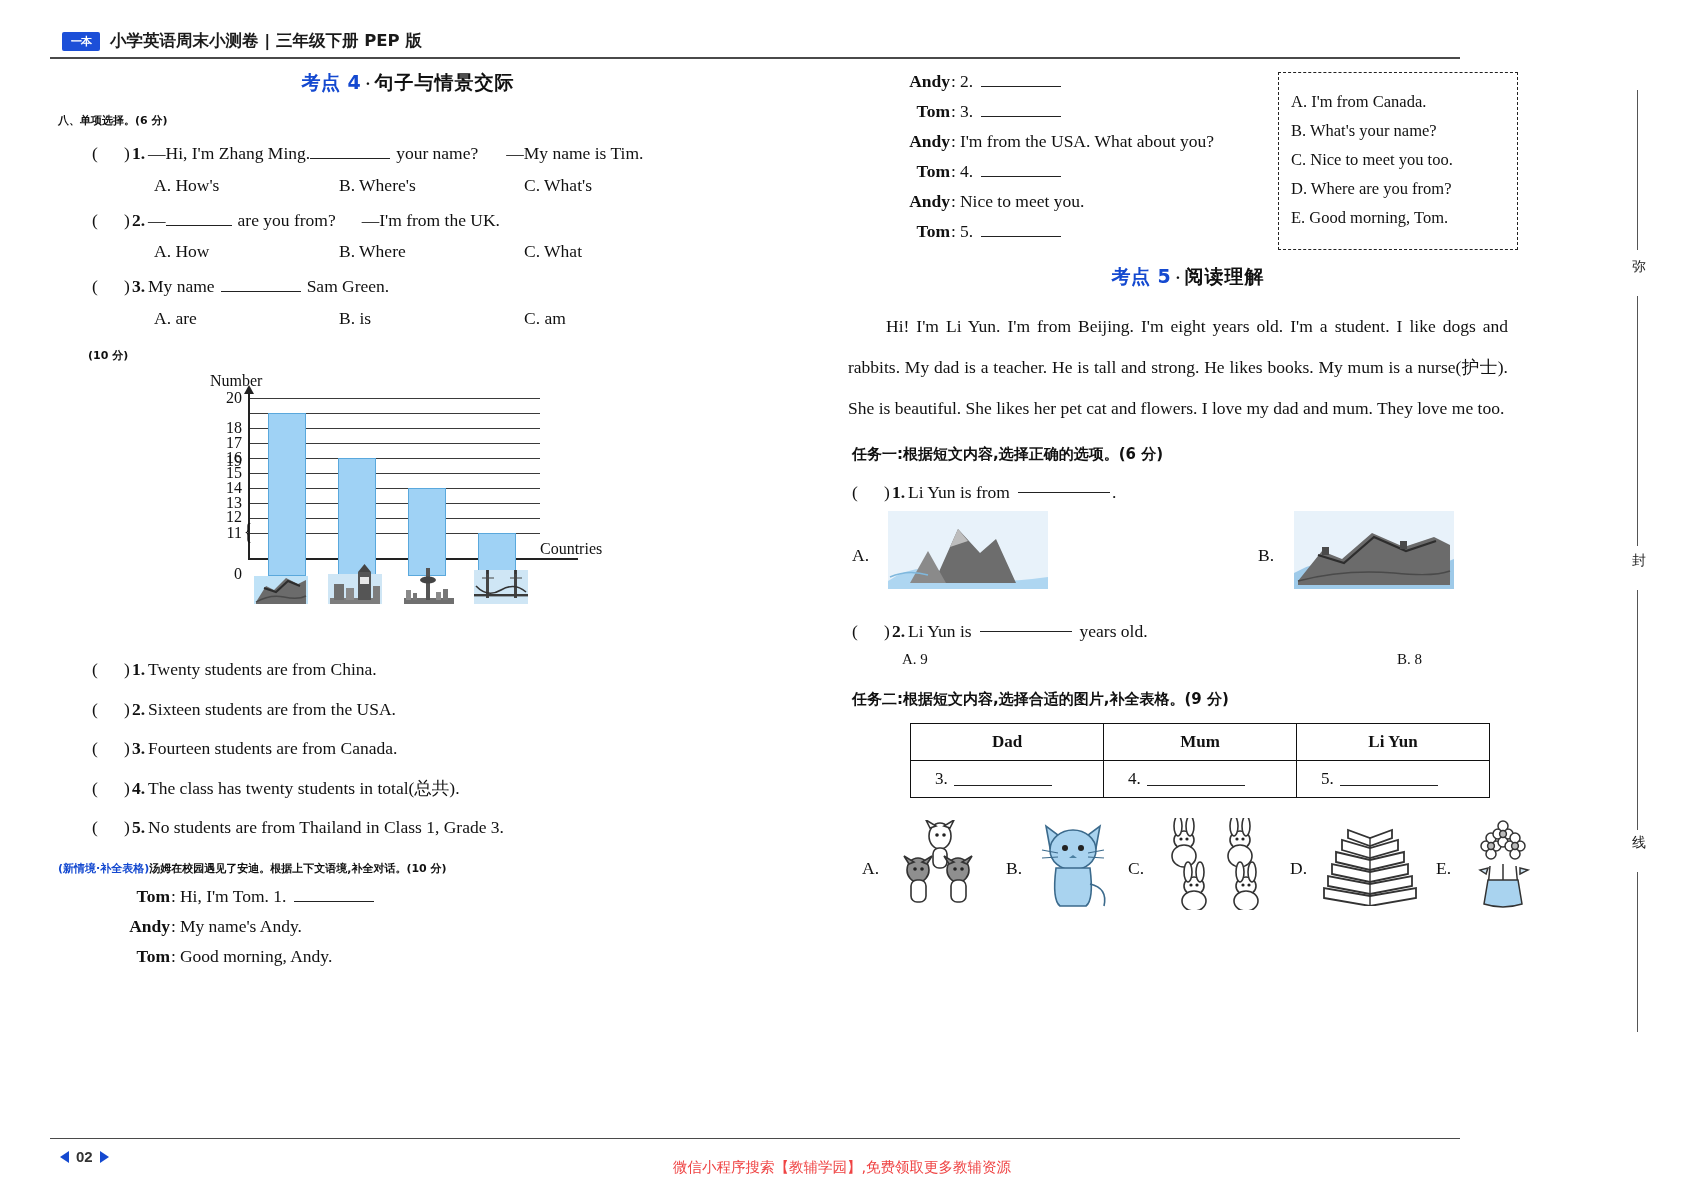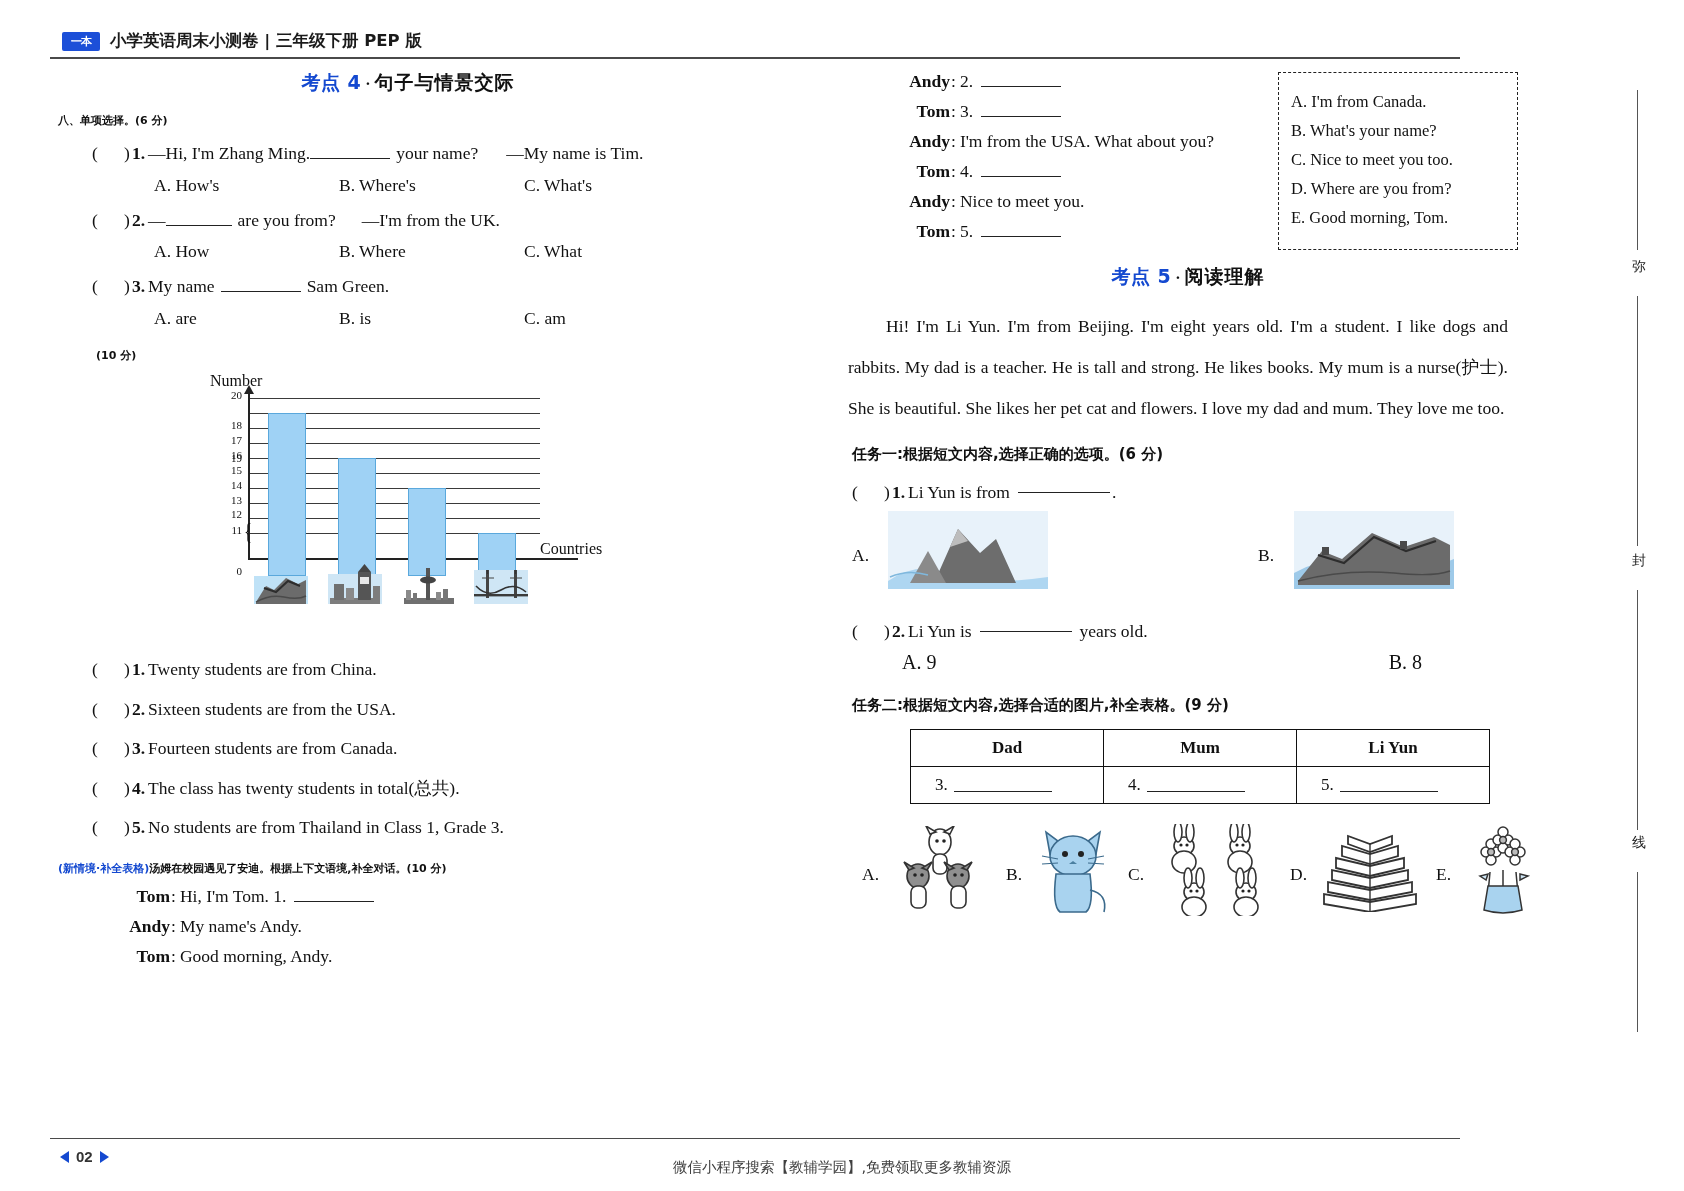--- a/index.html
+++ b/index.html
@@ -43,53 +43,53 @@
     font-size:19px; font-weight:bold; color:#111; letter-spacing:1px;
   }
 
   
   .prompt {
     font-family:"DejaVu Sans","Liberation Sans",sans-serif;
     font-size:11px; font-weight:bold; color:#111;
     line-height:1.55; margin:10px 0 4px 0;
   }
   .prompt .hl { color:#1449d0; font-weight:bold; }
-  .prompt .cont { display:block; margin-left:38px; }
+  .prompt .cont { display:block; margin-left:30px; }
 
   .task-hd {
     font-family:"DejaVu Sans","Liberation Sans",sans-serif;
     font-size:15px; font-weight:bold; color:#111; margin:16px 0 10px 14px;
   }
 
   
   .q { display:flex; align-items:baseline; margin:13px 0 0 34px; font-size:17.5px; line-height:1.35; }
   .paren { letter-spacing:0; white-space:pre; margin-right:2px; }
   .qn { font-weight:bold; margin-right:3px; }
   .qtext { white-space:nowrap; }
   .blank { display:inline-block; border-bottom:1.4px solid #222; vertical-align:-2px; }
   .b-md { width:80px; }
   .b-sm { width:66px; }
   .b-lg { width:92px; }
 
   .opts { display:flex; margin:9px 0 0 96px; font-size:17.5px; width:560px; }
   .opts span { width:185px; }
-  .opts2 { display:flex; margin:9px 0 0 96px; font-size:20px; width:560px; justify-content:space-between; }
+  .opts2 { display:flex; margin:9px 0 0 96px; font-size:15px; width:560px; justify-content:space-between; }
 
   
   .chart-wrap { position:relative; margin:8px 0 0 150px; width:400px; height:230px; }
   .y-title { position:absolute; left:2px; top:0px; font-size:16px; }
   .x-title { position:absolute; left:332px; top:168px; font-size:16px; }
   .grid-line { position:absolute; left:0; width:290px; height:1.2px; background:#3a3a3a; }
   .axis-y { position:absolute; left:40px; top:20px; width:1.6px; height:168px; background:#222; }
   .axis-x { position:absolute; left:40px; top:186px; width:330px; height:1.6px; background:#222; }
   .arrow-up {
     position:absolute; left:36px; top:13px; width:0; height:0;
     border-left:5px solid transparent; border-right:5px solid transparent; border-bottom:9px solid #222;
   }
-  .ytick { position:absolute; right:0; font-size:11px; line-height:1; text-align:right; width:26px; }
+  .ytick { position:absolute; right:0; font-size:16px; line-height:1; text-align:right; width:26px; }
   .bar { position:absolute; background:#9fd2f5; border:1.2px solid #5aa8dc; bottom:0; }
   .brk { position:absolute; left:36px; top:150px; font-size:17px; transform:scaleY(1.4); }
 
   .icon-row { position:absolute; left:42px; top:190px; width:300px; height:46px; }
   .lm { position:absolute; width:54px; height:42px; }
 
   
   .dlg { display:flex; align-items:baseline; margin:9px 0 0 58px; font-size:17.5px; }
   .dlg .who { font-weight:bold; min-width:54px; text-align:right; }
   .dlg .colon { margin:0 4px 0 1px; }
@@ -119,21 +119,21 @@
   .abc-row { position:relative; margin:18px 0 0 0; height:96px; }
   .abc-lbl { position:absolute; font-size:17.5px; top:42px; }
 
   
   .pg { position:absolute; left:60px; bottom:26px; display:flex; align-items:center; gap:7px; }
   .tri-l { width:0;height:0;border-top:6px solid transparent;border-bottom:6px solid transparent;border-right:9px solid #1449d0; }
   .tri-r { width:0;height:0;border-top:6px solid transparent;border-bottom:6px solid transparent;border-left:9px solid #1449d0; }
   .pgnum { font-family:"Liberation Sans",sans-serif; font-size:15px; font-weight:bold; color:#333; }
   .foot {
     position:absolute; left:0; right:0; bottom:14px; text-align:center;
-    font-family:"DejaVu Sans","Liberation Sans",sans-serif; font-size:14.5px; color:#404040;
+    font-family:"DejaVu Sans","Liberation Sans",sans-serif; font-size:14.5px; color:#ef4444;
   }
   .bot-rule { position:absolute; left:50px; bottom:52px; width:1410px; height:1.4px; background:#4a4a4a; }
 
   
   .seal { position:absolute; right:38px; }
   .seal-ch { font-family:"DejaVu Sans","Liberation Sans",sans-serif; font-size:14px; color:#222; }
   .vrule { position:absolute; right:46px; width:1.3px; background:#555; }
 </style>
 </head>
 <body>

